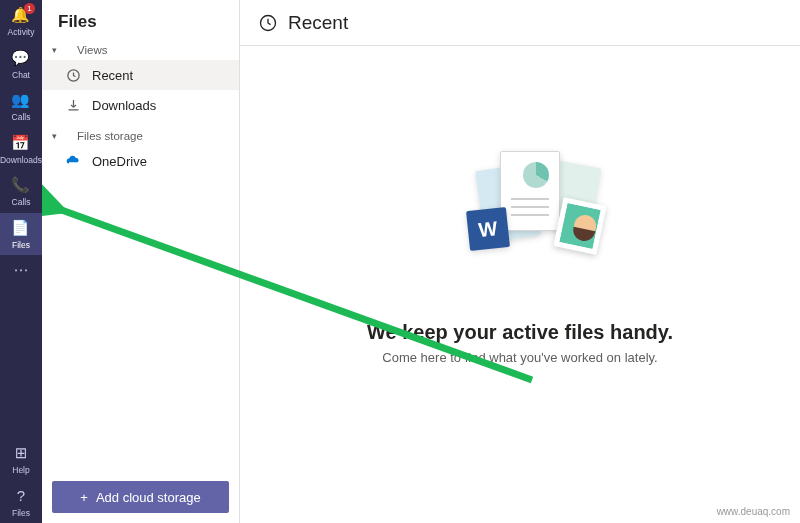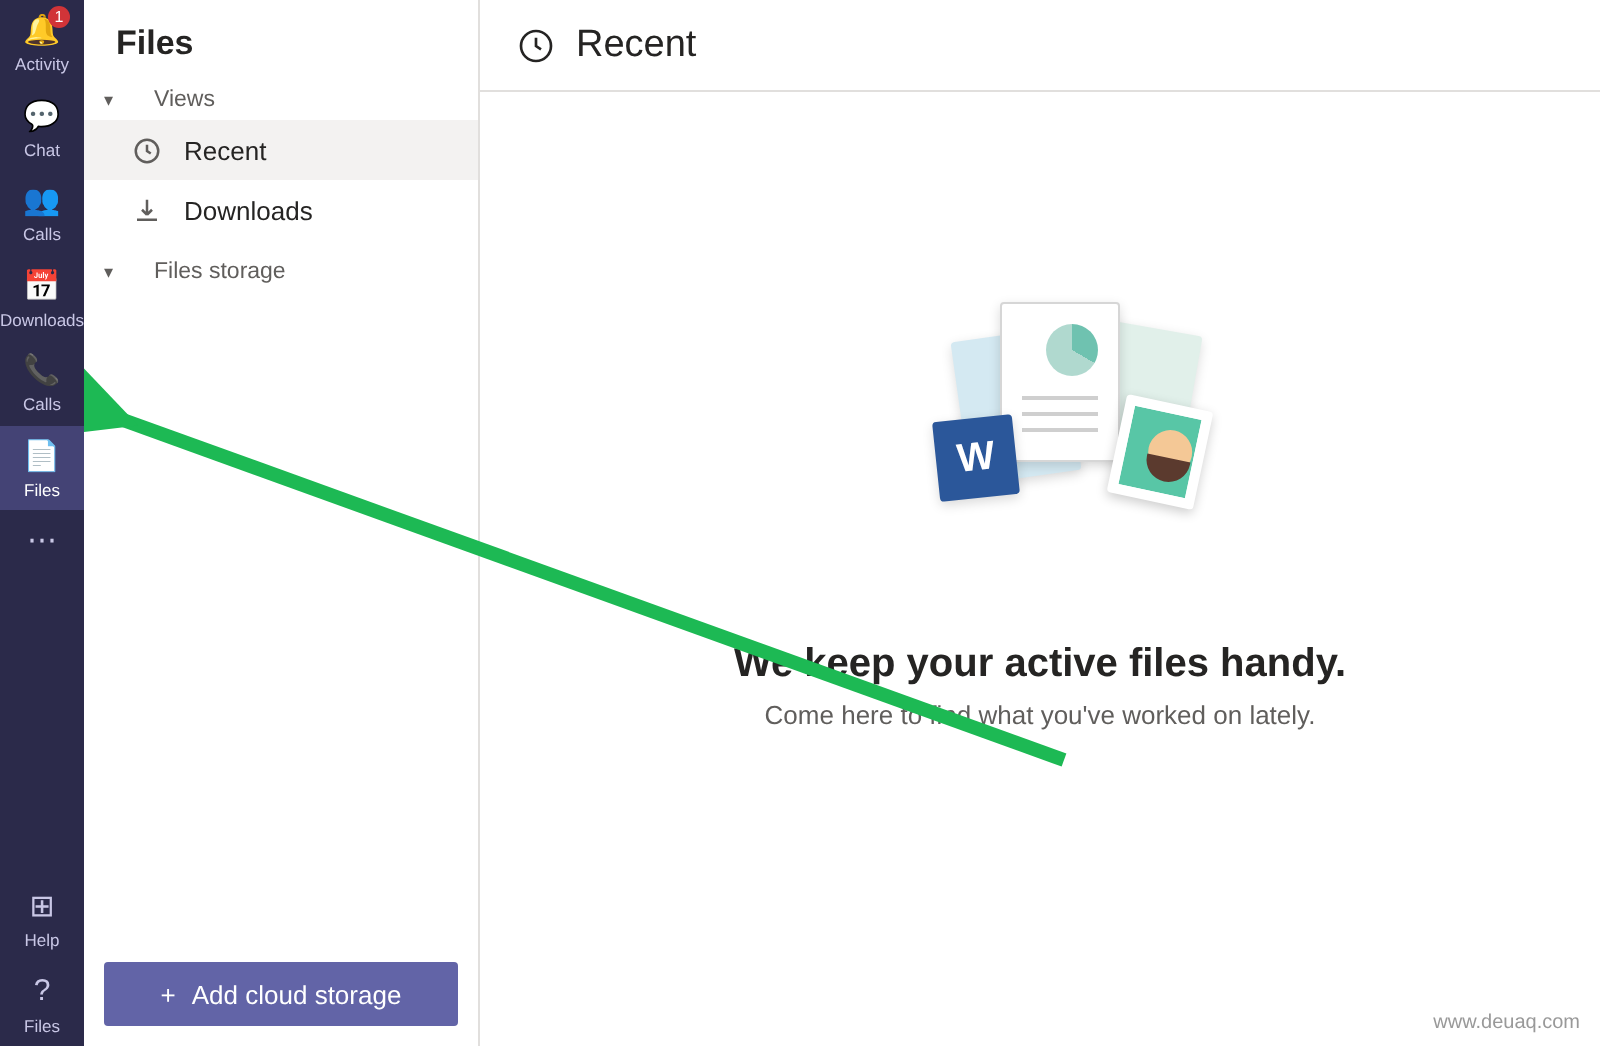--- a/index.html
+++ b/index.html
@@ -126,20 +126,28 @@
         </span>
         <span>Downloads</span>
       </div>
     </div>
 
     <div class="section">
       <div class="section-head">
         <span class="caret">▾</span>
         <span class="sh-label">Files storage</span>
       </div>
+      <div class="row">
+        <span class="ricon2" style="color:#0078d4">
+          <svg viewBox="0 0 24 24" width="16" height="16" fill="currentColor">
+              <path d="M6 16a4 4 0 0 1 .5-7.97A5 5 0 0 1 16 7a4 4 0 0 1 3 7H6z"></path>
+            </svg>
+        </span>
+        <span>OneDrive</span>
+      </div>
     </div>
 
     <div class="footer">
       <button class="addbtn">
         <span>+</span>
         <span>Add cloud storage</span>
       </button>
     </div>
   </aside>
 

